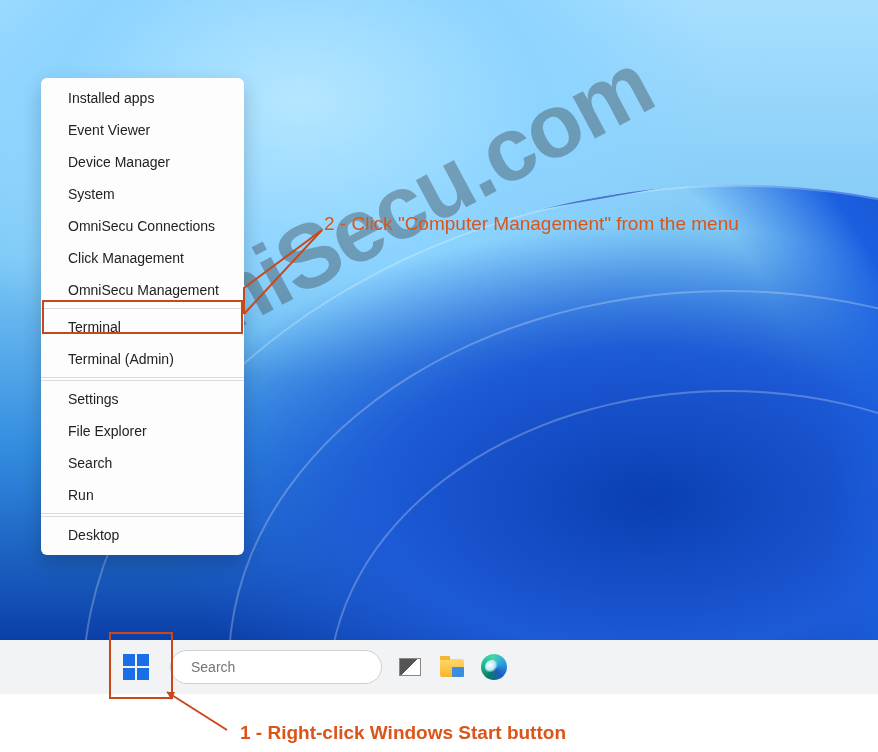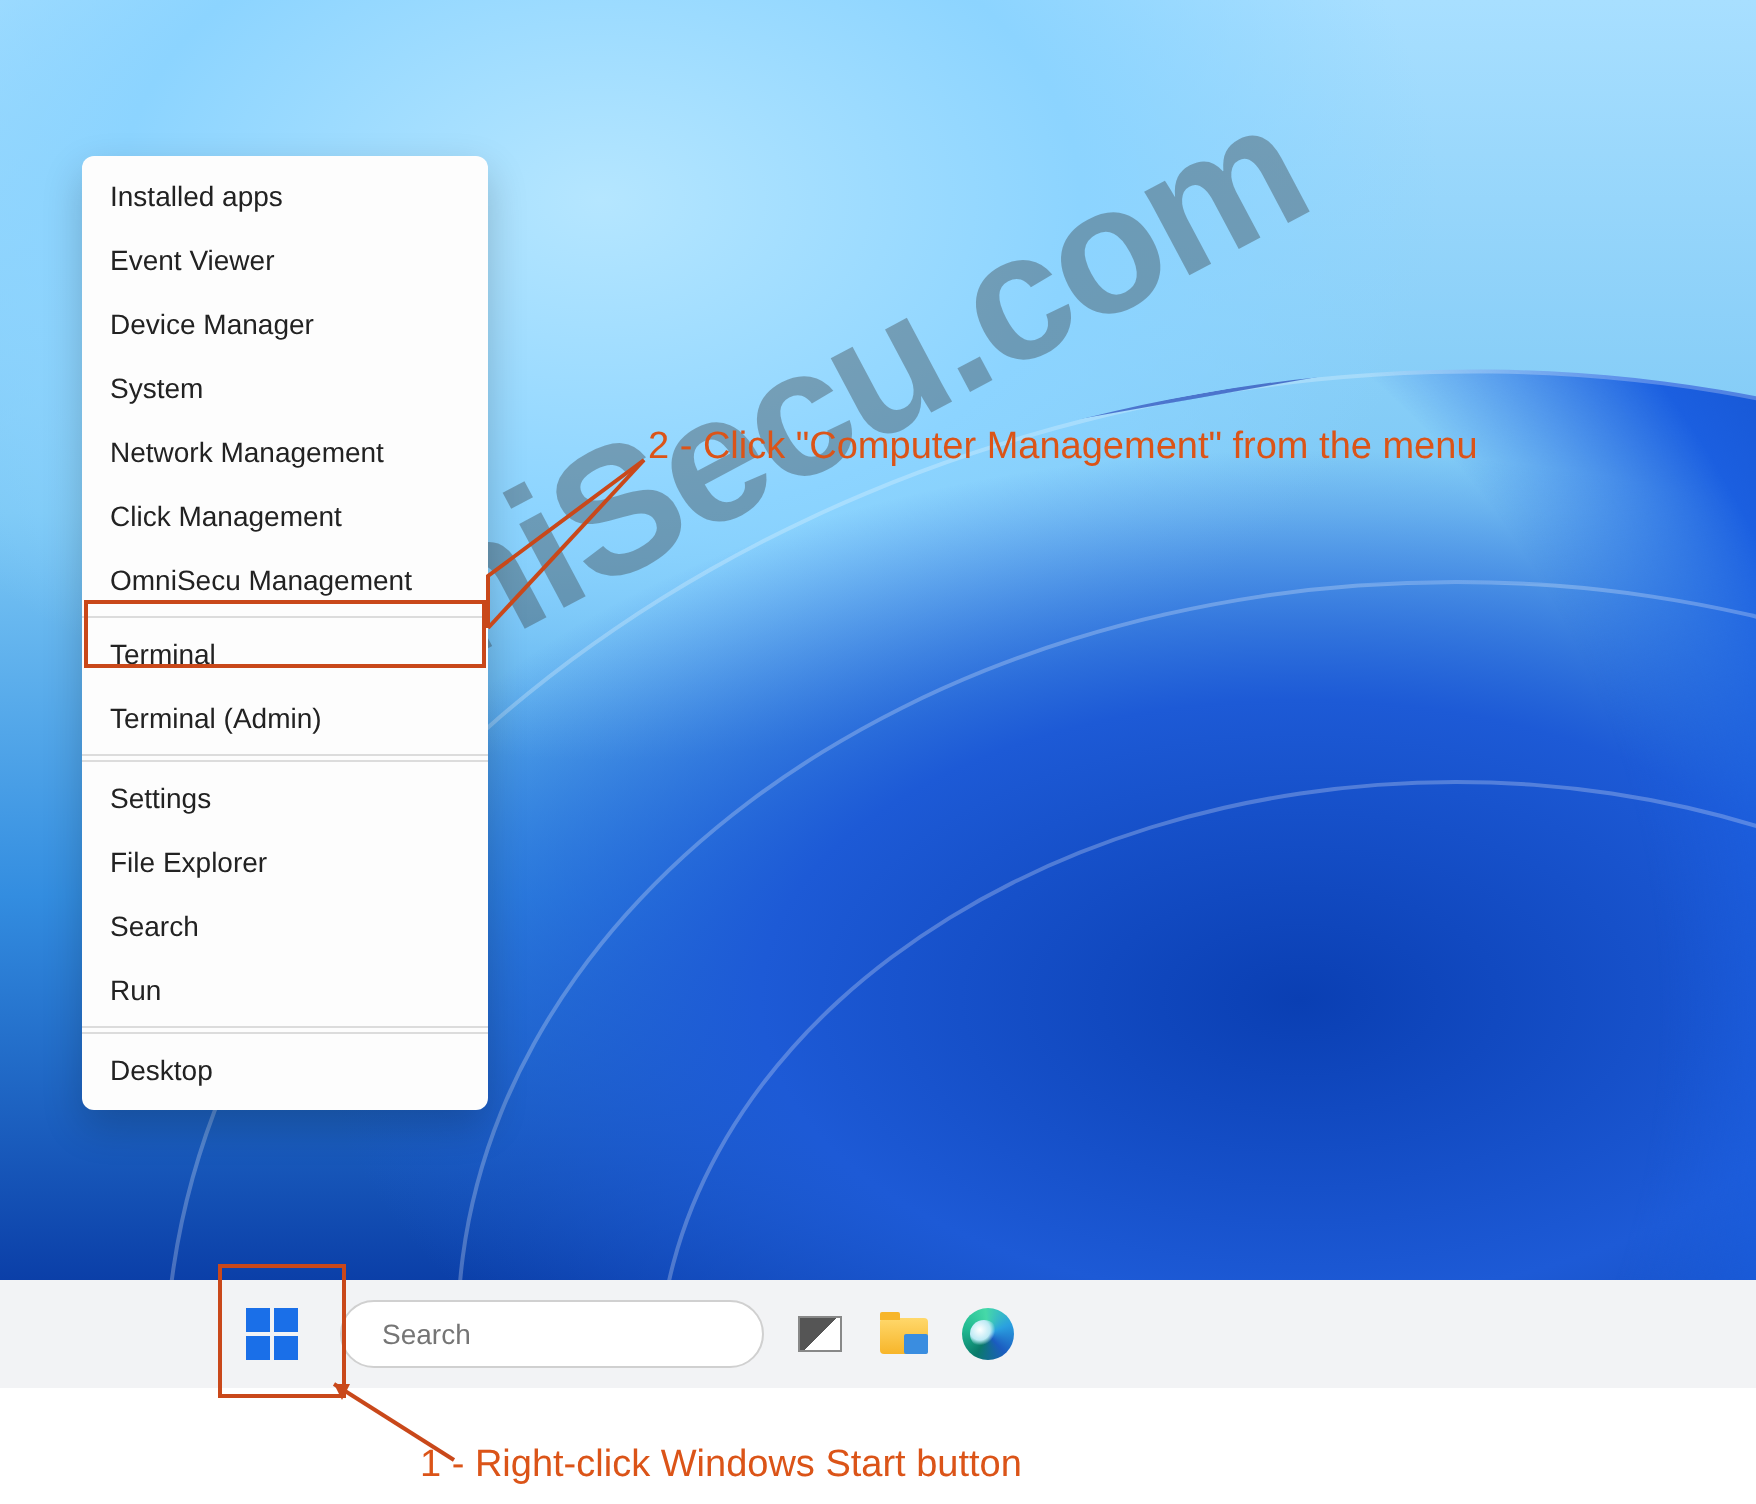--- a/index.html
+++ b/index.html
@@ -67,20 +67,21 @@
       font-size: 14px;
       color: #222;
     }
     .menu-item {
       padding: 8px 14px;
       cursor: pointer;
       display: flex;
       justify-content: space-between;
       align-items: center;
       line-height: 16px;
+      margin-left: 13px;
     }
     .menu-sep {
       height: 1px;
       background: #dcdcdc;
       margin: 2px 0;
     }
     .chevron { font-size: 12px; color: #555; }
     .highlight-cm {
       position: absolute;
       top: 300px;
@@ -195,21 +196,21 @@
       border-radius: 50%;
       background: radial-gradient(circle at 35% 35%, #fff 0%, #bdeaf5 40%, transparent 60%);
     }
     .annotation {
       position: absolute;
       color: #db5418;
       font-size: 19px;
       font-weight: 500;
     }
     .anno2 { top: 213px; left: 324px; }
-    .anno1 { top: 722px; left: 210px; }
+    .anno1 { top: 722px; left: 240px; font-weight: bold; }
     .callout-svg {
       position: absolute;
       pointer-events: none;
     }
   </style>
 </head>
 <body>
 
 <div class="desktop-bg">
   <div class="wave1"></div>
@@ -226,21 +227,21 @@
     <div class="menu-item">
       <span>Event Viewer</span>
     </div>
     <div class="menu-item">
       <span>Device Manager</span>
     </div>
     <div class="menu-item">
       <span>System</span>
     </div>
     <div class="menu-item">
-      <span>Network Management</span>
+      <span>OmniSecu Connections</span>
     </div>
     <div class="menu-item">
       <span>Click Management</span>
     </div>
     <div class="menu-item">
       <span>OmniSecu Management</span>
     </div>
     <div class="menu-sep"></div>
     <div class="menu-item">
       <span>Terminal</span>

